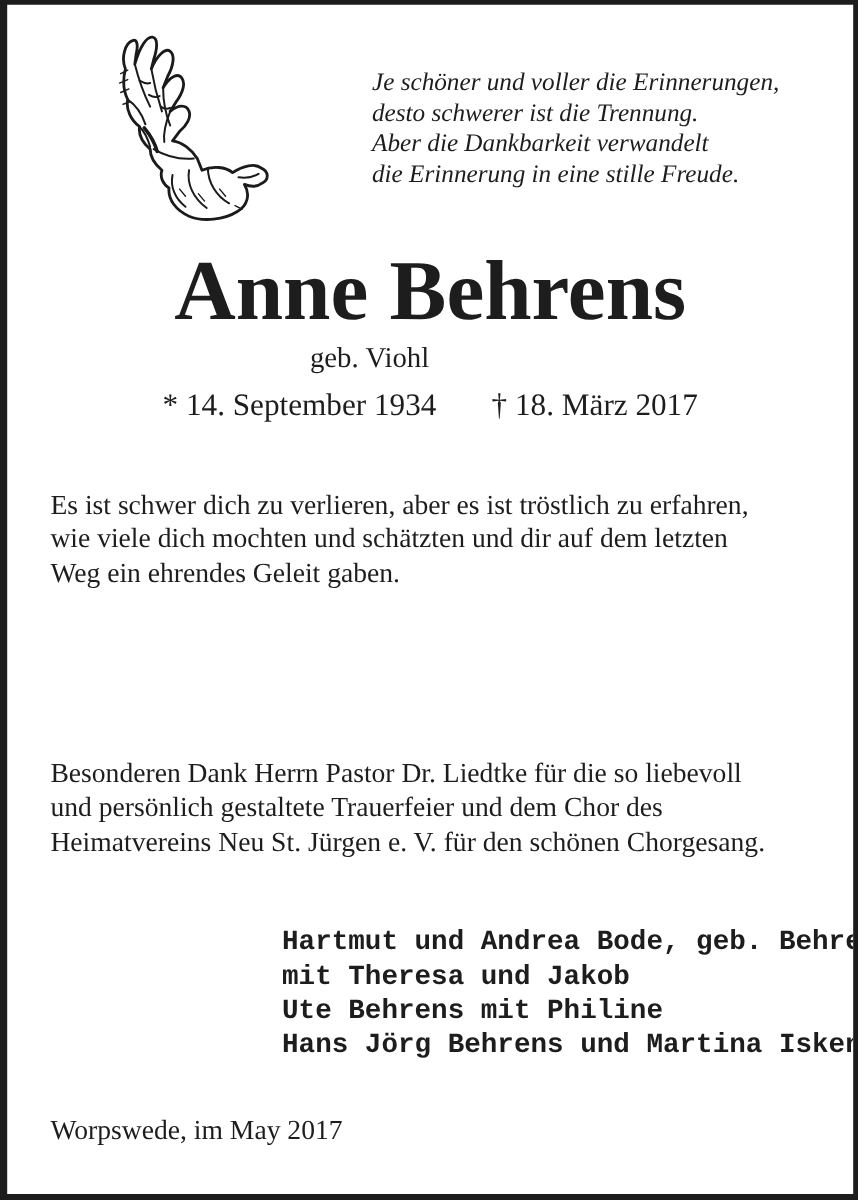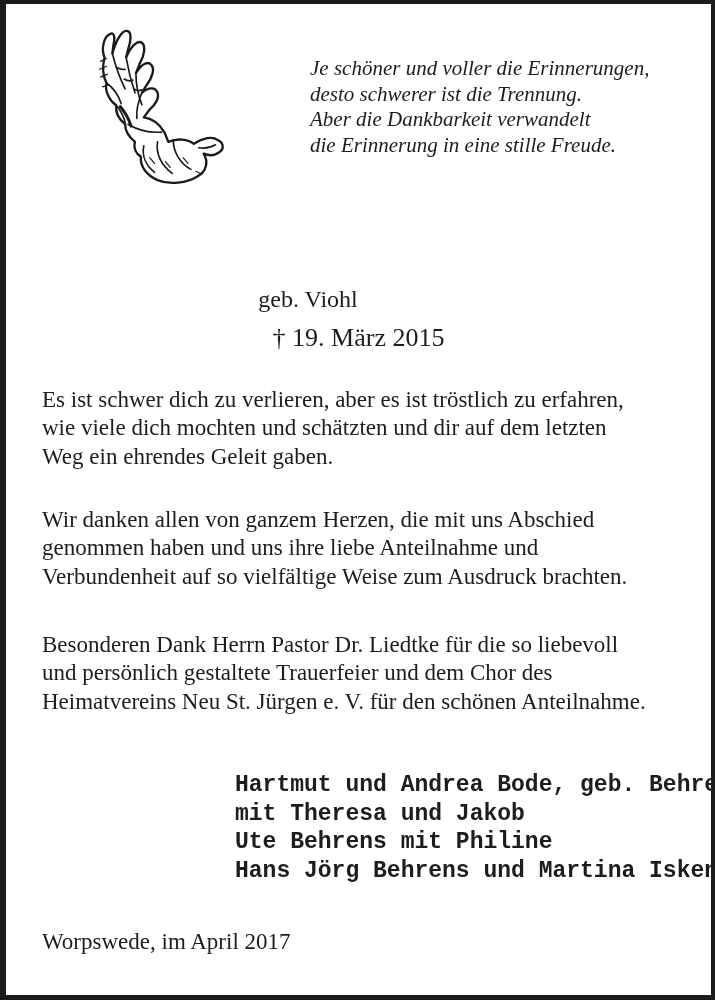--- a/index.html
+++ b/index.html
@@ -70,21 +70,21 @@
     line-height: 30px;
   }
   .para {
     position: absolute;
     left: 36px;
     margin: 0;
     font-size: 23px;
     line-height: 28.4px;
     white-space: pre;
   }
-  .para-loss    { top: 382px; }
+  .para-loss    { top: 403px; }
   .para-thanks  { top: 502px; }
   .para-special { top: 627px; }
   .mourners {
     position: absolute;
     left: 229px;
     top: 767px;
     font-size: 23px;
     line-height: 28.5px;
     font-weight: 700;
     white-space: pre;
@@ -147,39 +147,38 @@
         <path d="M92 132 l5 6"></path>
         <path d="M105 146 l6 3"></path>
     </g>
   </svg>
 
   <div class="epigraph">Je schöner und voller die Erinnerungen,
 desto schwerer ist die Trennung.
 Aber die Dankbarkeit verwandelt
 die Erinnerung in eine stille Freude.</div>
 
+  <h1 class="deceased-name">Anne Behrens</h1>
 
   <div class="maiden">geb. Viohl</div>
 
   <div class="dates">
-    <span>† 19. März 2015</span>
+    <span>* 14. September 1934</span>
+    <span>† 18. März 2017</span>
   </div>
 
   <p class="para para-loss">Es ist schwer dich zu verlieren, aber es ist tröstlich zu erfahren,
 wie viele dich mochten und schätzten und dir auf dem letzten
 Weg ein ehrendes Geleit gaben.</p>
 
-  <p class="para para-thanks">Wir danken allen von ganzem Herzen, die mit uns Abschied
-genommen haben und uns ihre liebe Anteilnahme und
-Verbundenheit auf so vielfältige Weise zum Ausdruck brachten.</p>
 
   <p class="para para-special">Besonderen Dank Herrn Pastor Dr. Liedtke für die so liebevoll
 und persönlich gestaltete Trauerfeier und dem Chor des
-Heimatvereins Neu St. Jürgen e. V. für den schönen Anteilnahme.</p>
+Heimatvereins Neu St. Jürgen e. V. für den schönen Chorgesang.</p>
 
   <div class="mourners">Hartmut und Andrea Bode, geb. Behrens
 mit Theresa und Jakob
 Ute Behrens mit Philine
 Hans Jörg Behrens und Martina Iskenius</div>
 
-  <div class="place-date">Worpswede, im April 2017</div>
+  <div class="place-date">Worpswede, im May 2017</div>
 
 </div>
 
 </body></html>

